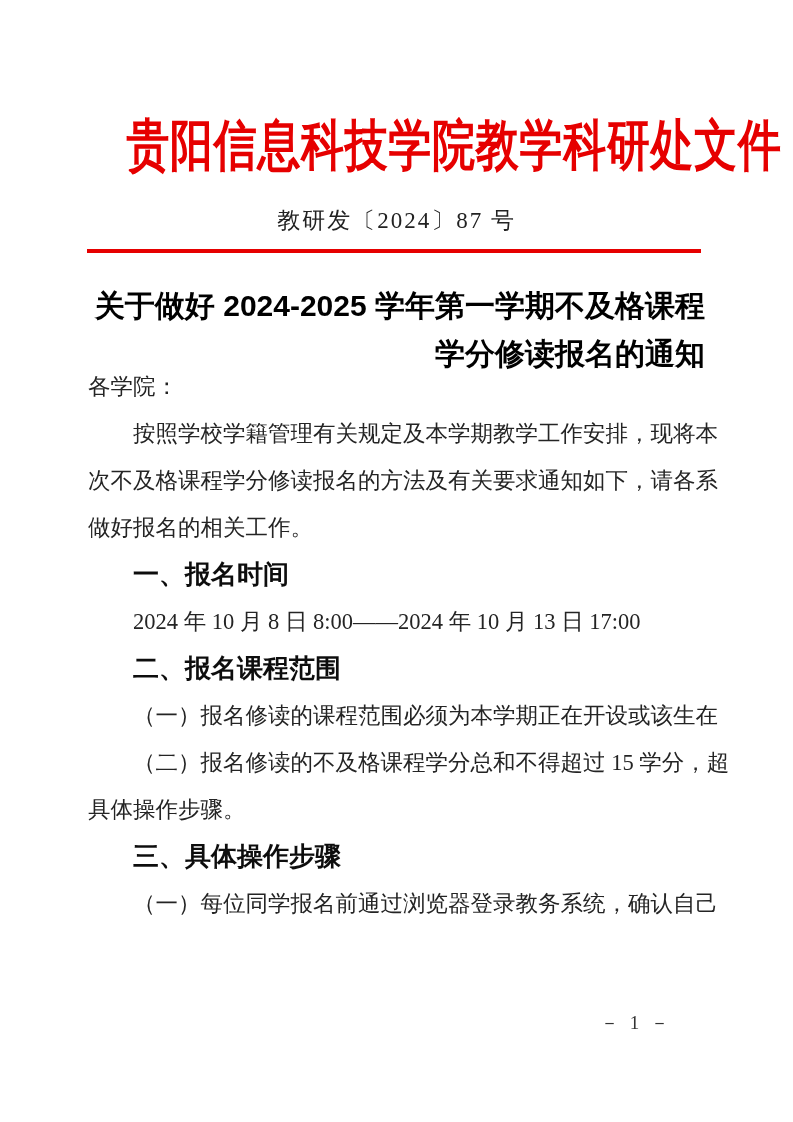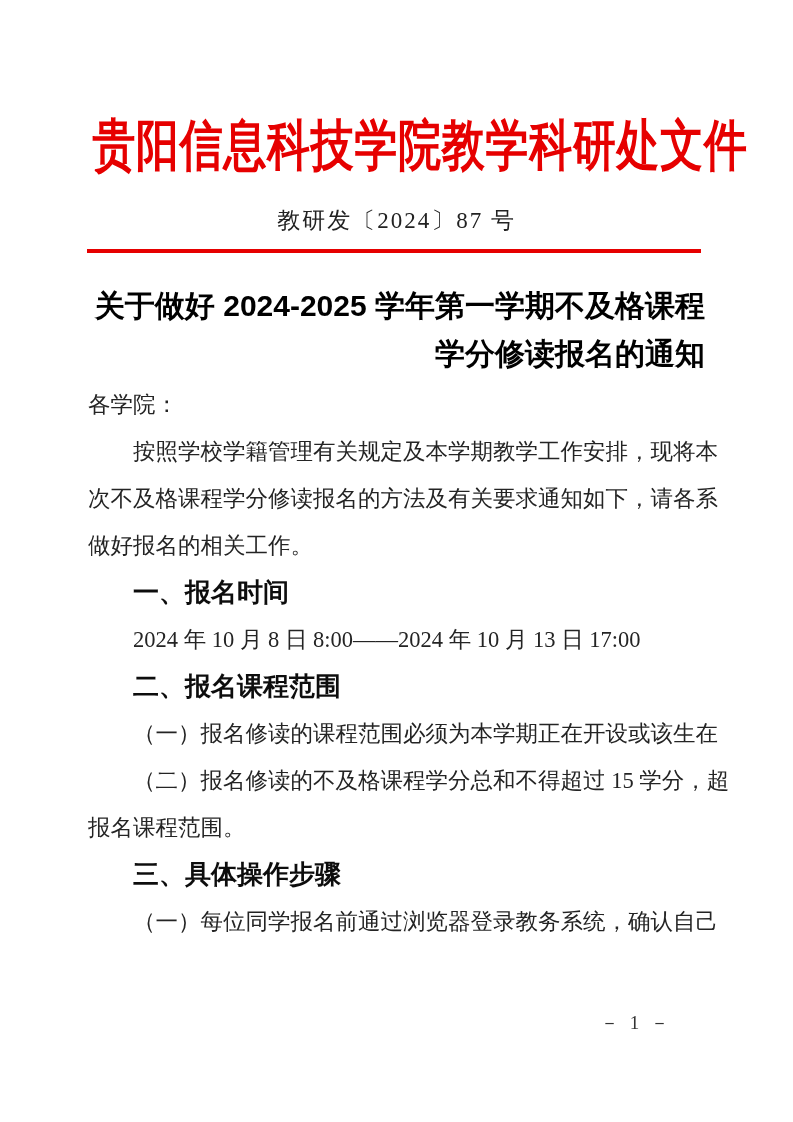--- a/index.html
+++ b/index.html
@@ -19,20 +19,21 @@
   }
   
   .masthead{
     position:absolute;
     top:112px;
     left:0;
     width:100%;
     text-align:center;
     line-height:66px;
     white-space:nowrap;
+    padding-left:34px;
   }
   .masthead-inner{
     display:inline-block;
     font-family:"Liberation Sans","DejaVu Sans",sans-serif;
     font-weight:bold;
     font-size:55px;
     color:var(--accent-red);
     transform:scaleX(0.78);
     transform-origin:50% 50%;
     letter-spacing:1px;
@@ -65,21 +66,21 @@
     text-align:right;
     font-family:"Liberation Sans","DejaVu Sans",sans-serif;
     font-weight:bold;
     font-size:30px;
     line-height:48px;
     color:#000;
   }
   
   .doc-body{
     position:absolute;
-    top:381px;
+    top:363px;
     left:88px;
     width:617px;
     font-size:22.5px;
     color:#242424;
   }
   .line{
     height:47px;
     line-height:47px;
     white-space:nowrap;
   }
@@ -122,20 +123,20 @@
   <div class="doc-body">
     <div class="line">各学院：</div>
     <div class="line indent">按照学校学籍管理有关规定及本学期教学工作安排，现将本</div>
     <div class="line">次不及格课程学分修读报名的方法及有关要求通知如下，请各系</div>
     <div class="line">做好报名的相关工作。</div>
     <div class="line indent heading">一、报名时间</div>
     <div class="line indent">2024 年 10 月 8 日 8:00——2024 年 10 月 13 日  17:00</div>
     <div class="line indent heading">二、报名课程范围</div>
     <div class="line indent">（一）报名修读的课程范围必须为本学期正在开设或该生在</div>
     <div class="line indent">（二）报名修读的不及格课程学分总和不得超过 15 学分，超</div>
-    <div class="line">报名课程范围。</div>
+    <div class="line">具体操作步骤。</div>
     <div class="line indent heading">三、具体操作步骤</div>
     <div class="line indent">（一）每位同学报名前通过浏览器登录教务系统，确认自己</div>
   </div>
 
   <div class="page-number">－ 1 －</div>
 
 </div>
 
 </body></html>

